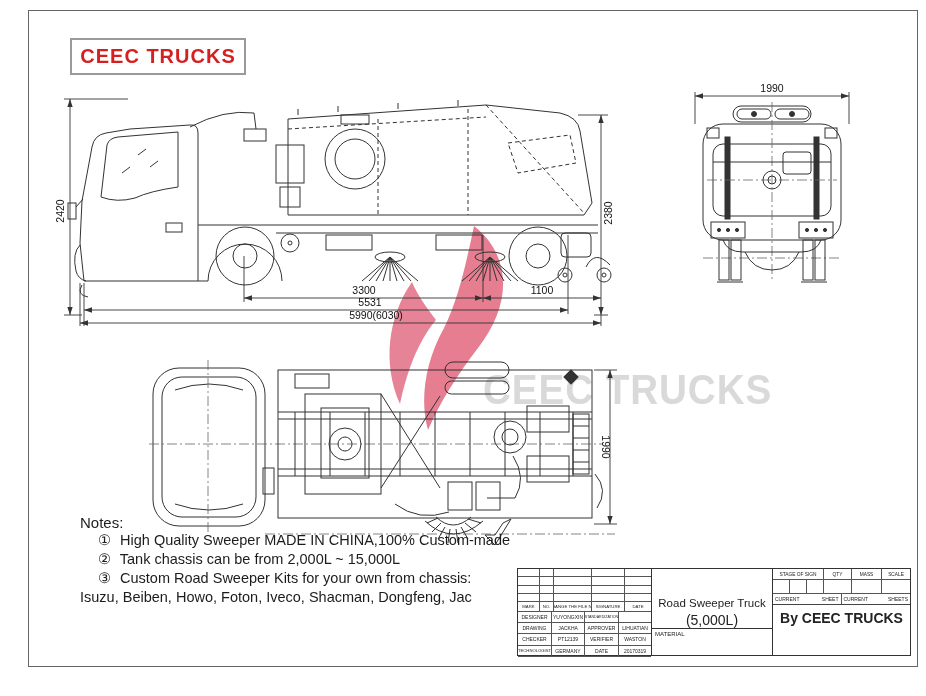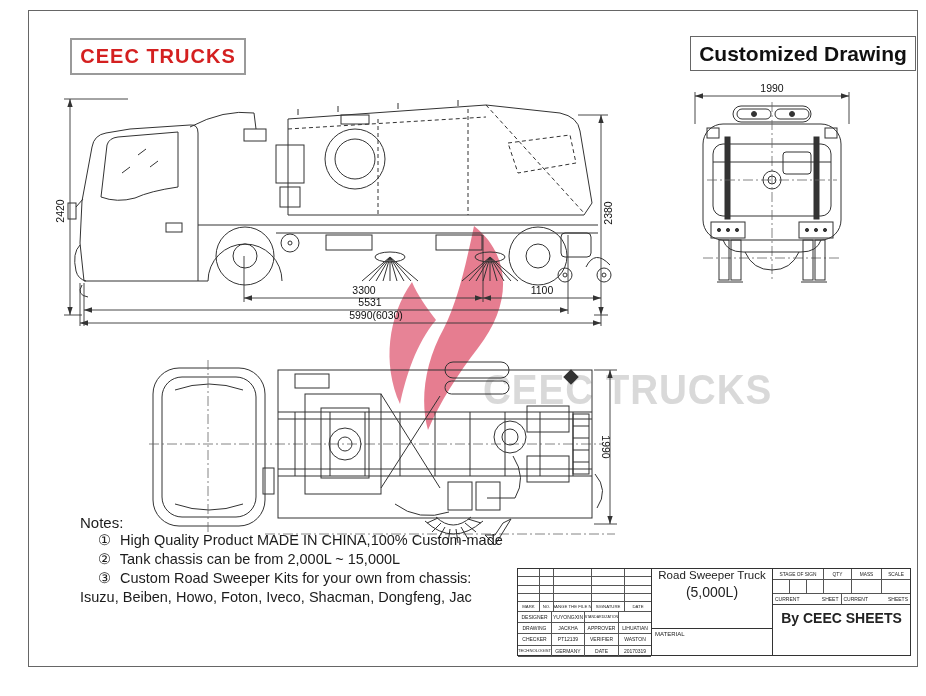--- a/index.html
+++ b/index.html
@@ -37,21 +37,21 @@
   .rev-grid{display:grid;grid-template-columns:22px 14px 38px 33px 1fr;grid-auto-rows:8.25px;height:33px;}
   .rev-grid div{border-right:.6px solid #555;border-bottom:.6px solid #555;}
   .rev-head{display:grid;grid-template-columns:22px 14px 38px 33px 1fr;height:10px;}
   .rev-head div{border-right:.6px solid #555;border-bottom:.6px solid #555;font-size:4.3px;
                 display:flex;align-items:center;justify-content:center;overflow:hidden;white-space:nowrap;}
   .sig-row{display:grid;grid-template-columns:34px 33px 34px 1fr;height:11.2px;}
   .sig-row div{border-right:.6px solid #555;border-bottom:.6px solid #555;font-size:5px;
                display:flex;align-items:center;justify-content:center;overflow:hidden;white-space:nowrap;}
   .sig-row div:last-child,.rev-head div:last-child,.rev-grid div:nth-child(5n){border-right:none;}
   .prod{height:60px;border-bottom:1px solid #333;display:flex;flex-direction:column;
-        align-items:center;justify-content:flex-start;gap:3px;}
+        align-items:center;justify-content:flex-end;gap:3px;}
   .prod .t1{font-size:11.5px;}
   .prod .t2{font-size:14px;}
   .mat{height:26px;font-size:6px;padding:2px 3px;}
   .dept{height:24px;border-bottom:.8px solid #444;display:flex;align-items:center;justify-content:center;
         font-size:11px;}
   .sign-head{display:grid;grid-template-columns:51px 28px 30px 1fr;height:11px;}
   .sign-head div{border-right:.6px solid #555;border-bottom:.6px solid #555;font-size:4.8px;
                  display:flex;align-items:center;justify-content:center;white-space:nowrap;overflow:hidden;}
   .sign-empty{display:grid;grid-template-columns:17px 17px 17px 28px 30px 1fr;height:14px;}
   .sign-empty div{border-right:.6px solid #555;border-bottom:.6px solid #555;}
@@ -62,23 +62,20 @@
   .by{height:25px;display:flex;align-items:center;justify-content:center;font-weight:bold;font-size:14px;}
 </style>
 </head>
 <body>
 
 <div class="page">
   <div class="frame"></div>
 
   <div class="logo-box">
     <span>CEEC TRUCKS</span>
-  </div>
-  <div class="cd-box">
-    <span>Customized Drawing</span>
   </div>
 
   <svg class="wm" style="left:358px;top:224px" width="185" height="212" viewBox="0 0 185 212">
     <path d="M116,2 C152,30 156,78 120,124 C100,150 82,178 70,206 C62,178 66,140 86,104 C100,76 108,40 116,2 Z" fill="#e06078" opacity="0.82"></path>
     <path d="M54,58 C30,92 24,140 42,180 C48,152 58,120 78,96 C69,84 60,72 54,58 Z" fill="#e06078" opacity="0.78"></path>
   </svg>
 
   <div class="wm-text">CEEC TRUCKS</div>
 
   <svg class="dwg" style="left:38px;top:85px" width="585" height="255" viewBox="0 0 585 255">
@@ -322,21 +319,21 @@
       <line x1="36" y1="18" x2="27" y2="27"></line>
         <line x1="33" y1="13" x2="22" y2="18"></line>
       <path d="M80,30 L90,40 L106,14 L98,18 L90,30 Z"></path>
     </g>
   </svg>
 
   <div class="notes">
     <div class="nh">Notes:</div>
     <div class="ni">
       <span class="num">①</span>
-      <span>High Quality Product MADE IN CHINA,100% Custom-made</span>
+      <span>High Quality Sweeper MADE IN CHINA,100% Custom-made</span>
     </div>
     <div class="ni">
       <span class="num">②</span>
       <span>Tank chassis can be from  2,000L ~ 15,000L</span>
     </div>
     <div class="ni">
       <span class="num">③</span>
       <span>Custom Road Sweeper Kits for your own from chassis:</span>
     </div>
     <div class="chassis">Isuzu, Beiben, Howo, Foton, Iveco, Shacman, Dongfeng, Jac</div>
@@ -423,16 +420,16 @@
       <div class="cur">
         <div class="half">
           <span>CURRENT</span>
           <span>SHEET</span>
         </div>
         <div class="half">
           <span>CURRENT</span>
           <span>SHEETS</span>
         </div>
       </div>
-      <div class="by">By CEEC SHEETS</div>
+      <div class="by">By CEEC TRUCKS</div>
     </div>
   </div>
 </div>
 
 </body></html>

